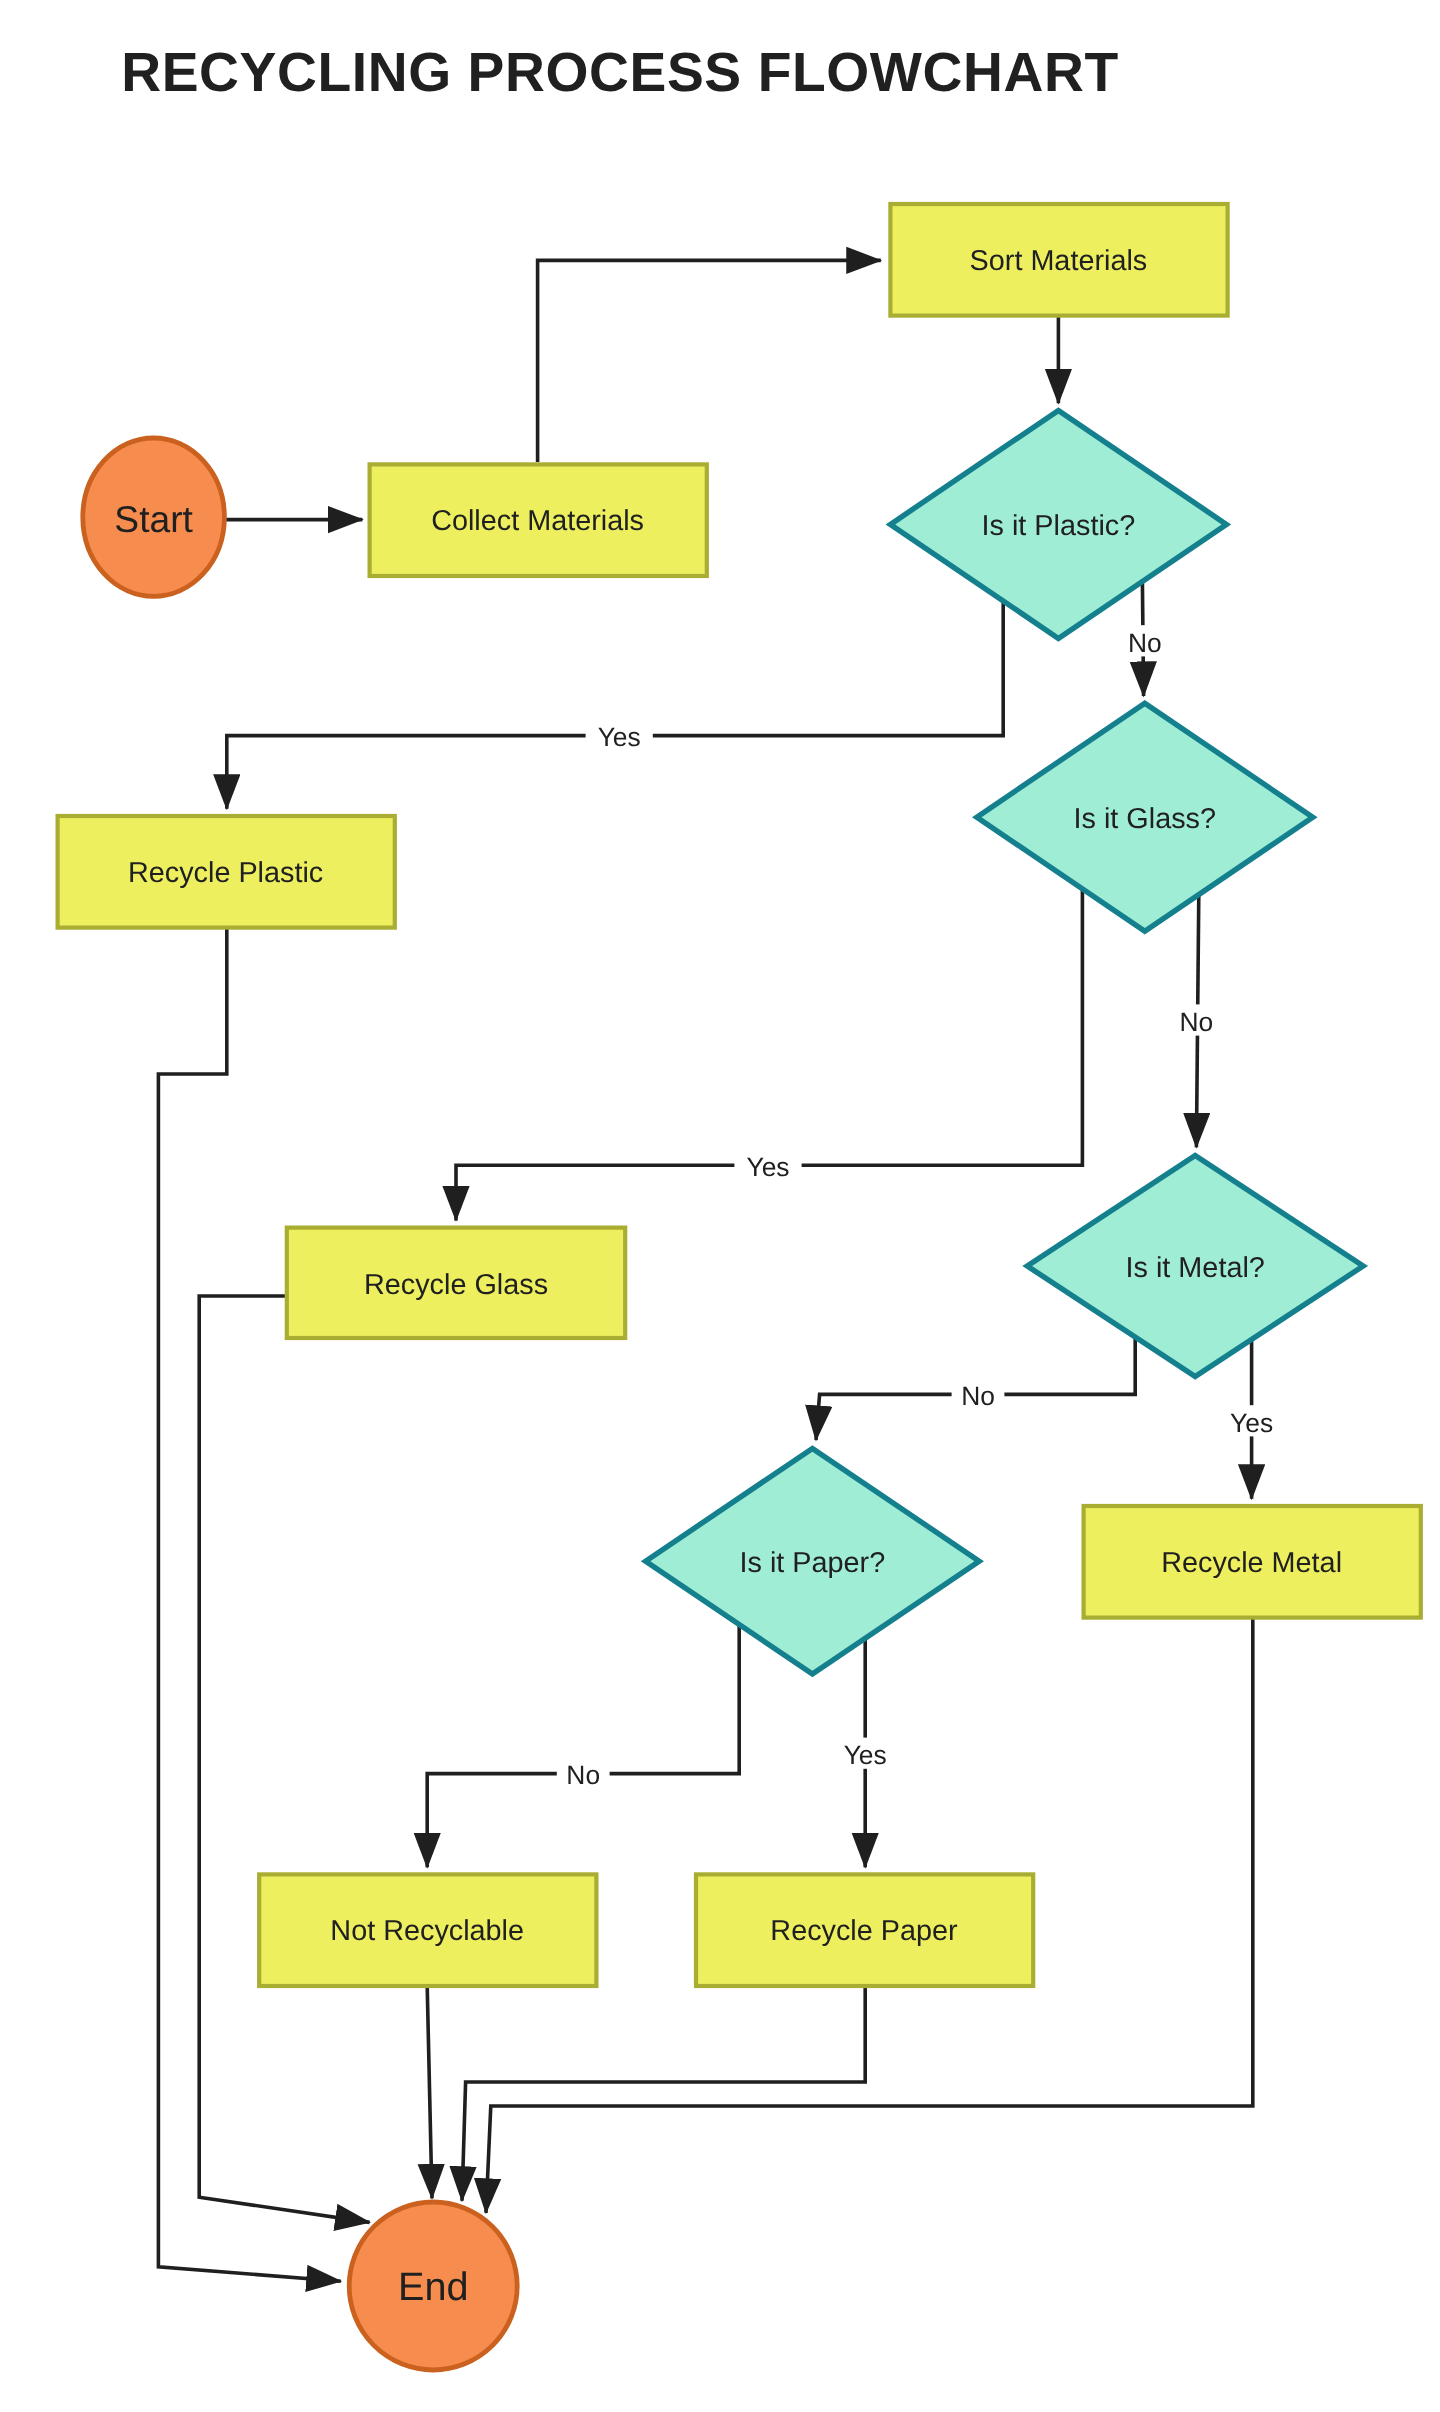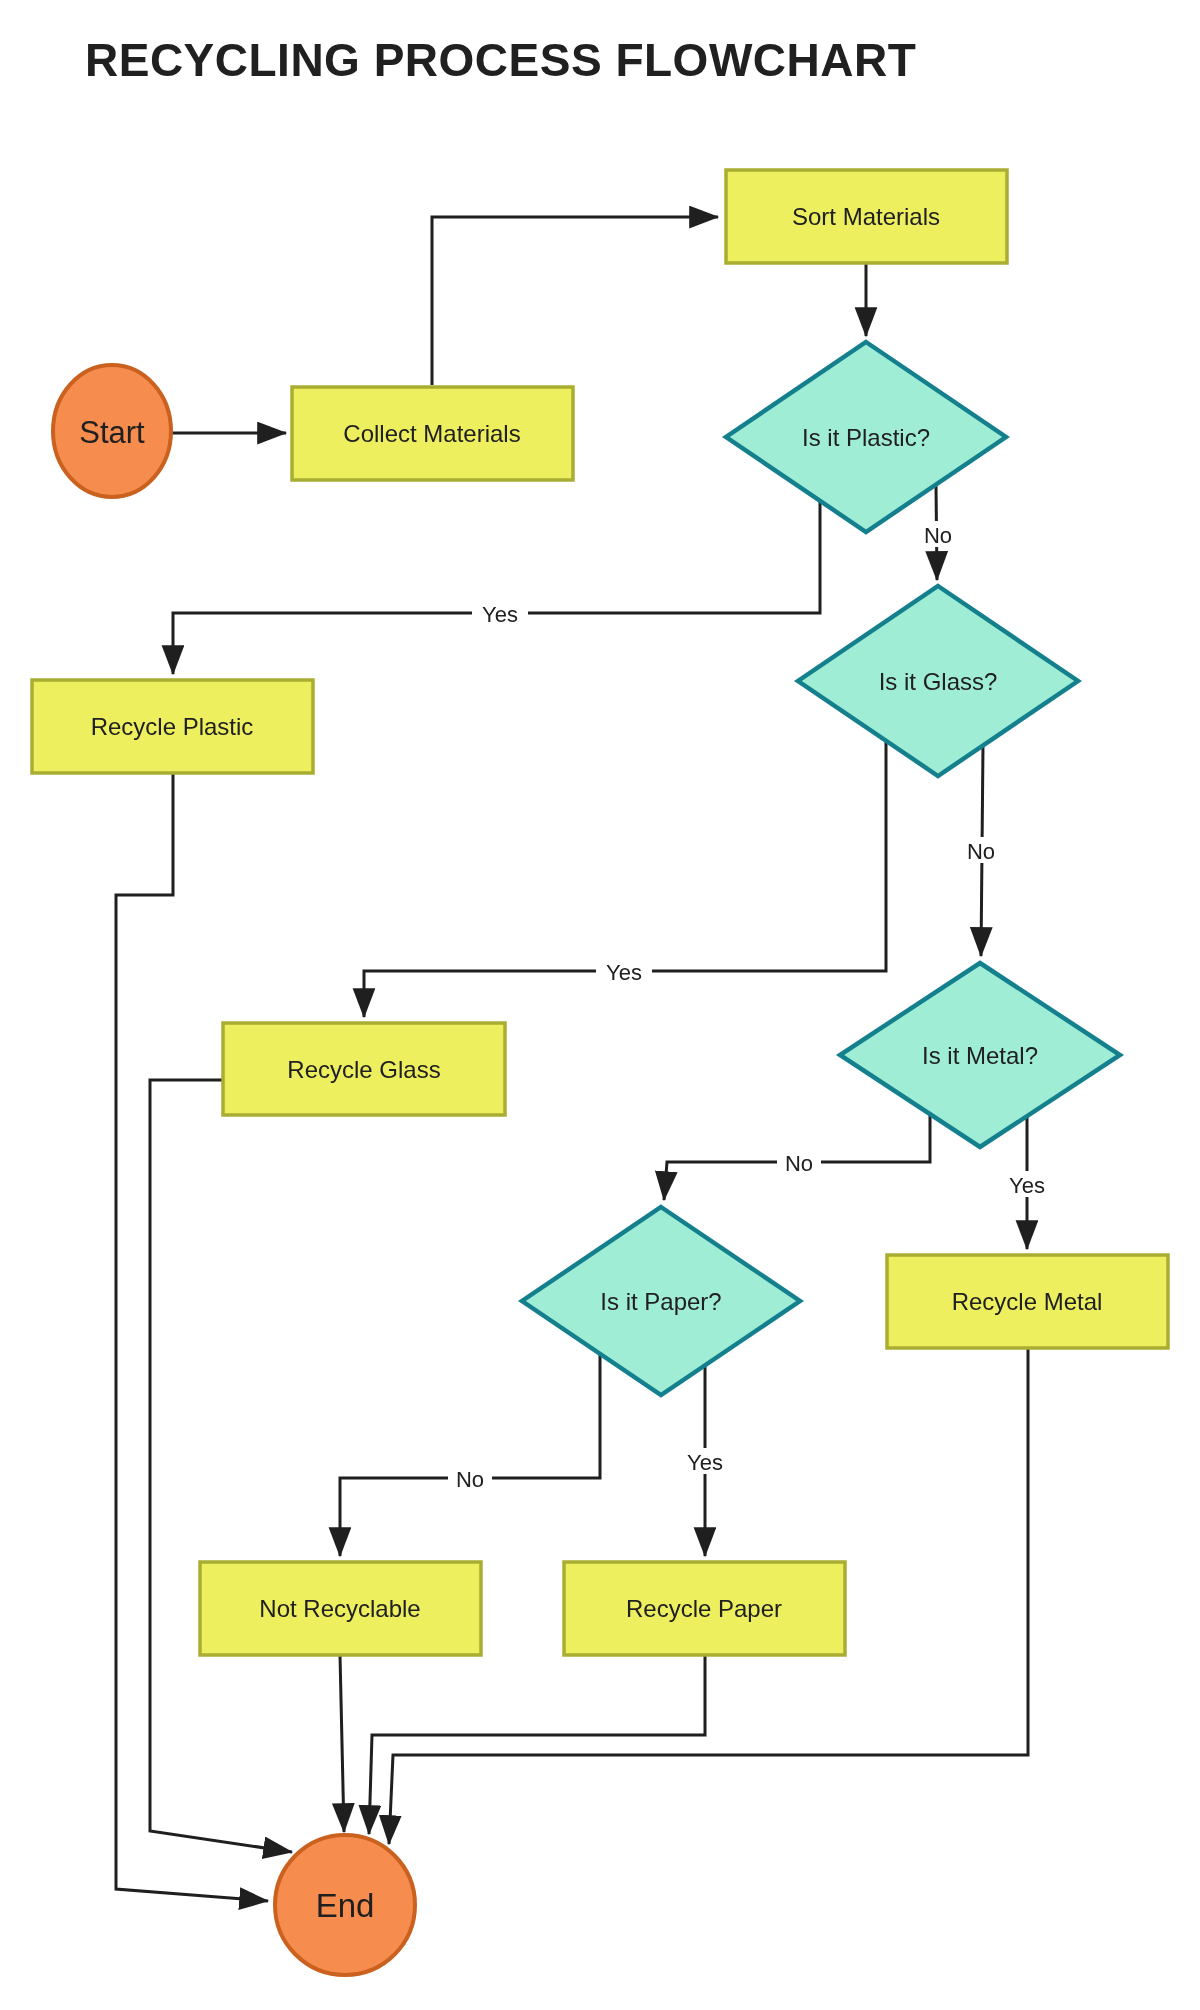--- a/index.html
+++ b/index.html
@@ -1,16 +1,16 @@
 <!DOCTYPE html>
 <html><head>
 <meta charset="utf-8">
 <style>
   html, body { margin: 0; padding: 0; background: #ffffff; }
-  .canvas-wrap { width: 975px; height: 2010px; position: relative; }
+  .canvas-wrap { width: 975px; height: 2010px; position: relative; margin-left: 16px; }
   svg text {
     font-family: "Liberation Sans", sans-serif;
     fill: #202020;
   }
   .title-text   { font-size: 46px; font-weight: bold; letter-spacing: 0.5px; }
   .node-label   { font-size: 24px; }
   .start-label  { font-size: 31px; }
   .end-label    { font-size: 33px; }
   .edge-label   { font-size: 22px; }
   .edge-line    { fill: none; stroke-width: 3; }

